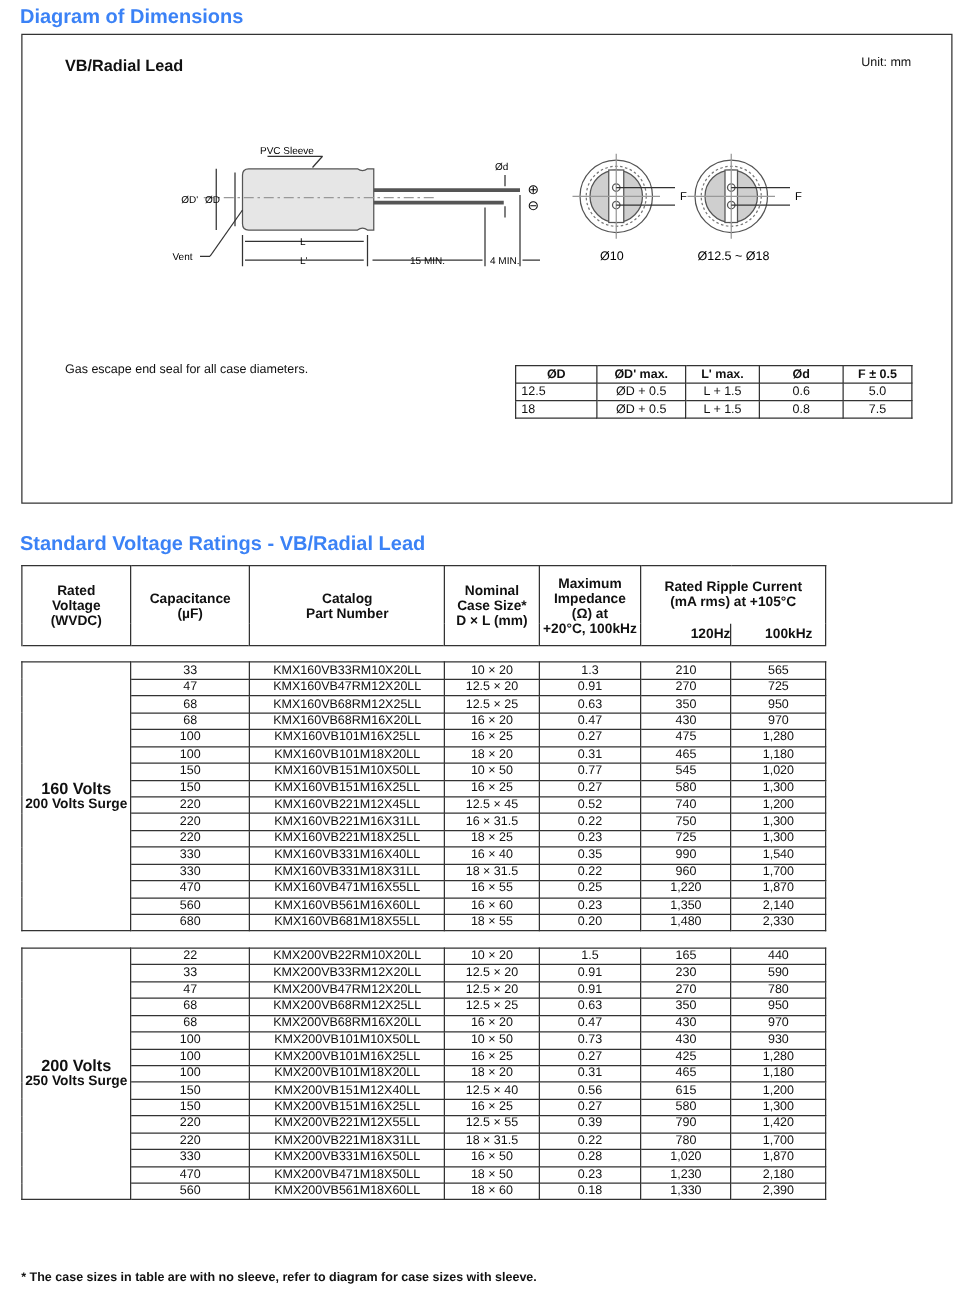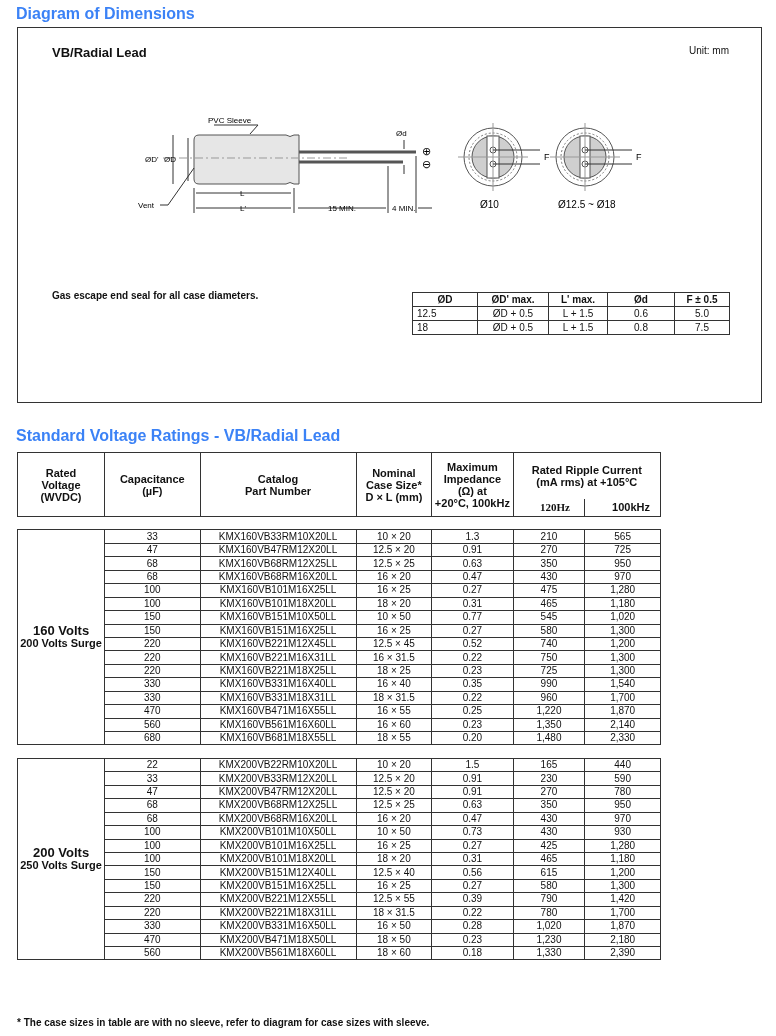--- a/index.html
+++ b/index.html
@@ -6,21 +6,21 @@
   body { width: 776px; height: 1036px; position: relative; overflow: hidden;
          font-family: "Liberation Sans", sans-serif; color: #111; }
   .sec-title { position: absolute; left: 16px; font-size: 16px; font-weight: bold; color: #3b82f6; }
   #t1 { top: 5px; }
   #t2 { top: 427px; }
   .diagram-box { position: absolute; left: 17px; top: 27px; width: 745px; height: 376px;
                  border: 1px solid #333; box-sizing: border-box; }
   .vb-title { position: absolute; left: 34px; top: 17px; font-size: 13px; font-weight: bold; }
   .unit { position: absolute; right: 32px; top: 17px; font-size: 10px; }
   .note { position: absolute; left: 34px; font-size: 10px; line-height: 12px; }
-  #note1 { top: 262px; font-weight: bold; }
+  #note1 { top: 262px; }
   #note2 { top: 294px; width: 320px; }
   svg text { font-family: "Liberation Sans", sans-serif; }
   table.dim { position: absolute; left: 394px; top: 264px; border-collapse: collapse; font-size: 10px; }
   table.dim th, table.dim td { border: 1px solid #333; height: 13px; padding: 0 4px; }
   table.dim th { font-weight: bold; text-align: center; }
   table.dim td { text-align: center; }
   table.dim td:first-child { text-align: left; }
 
   table.rating { position: absolute; left: 17px; top: 452px; border-collapse: collapse;
                  width: 644px; font-size: 10px; }
@@ -156,21 +156,21 @@
   <thead>
     <tr class="hdr-row" style="height:46px">
       <th rowspan="2" id="h-rv">Rated<br>Voltage<br>(WVDC)</th>
       <th rowspan="2" id="h-cap">Capacitance<br>(µF)</th>
       <th rowspan="2" id="h-pn">Catalog<br>Part Number</th>
       <th rowspan="2" id="h-cs">Nominal<br>Case Size*<br>D × L (mm)</th>
       <th rowspan="2" id="h-imp">Maximum<br>Impedance<br>(Ω) at<br>+20°C, 100kHz</th>
       <th colspan="2" id="h-rip" style="border-top:1px solid #333">Rated Ripple Current<br>(mA rms) at +105°C</th>
     </tr>
     <tr style="height:18px">
-      <th style="text-align:center;padding-left:12px;font-family:Liberation Serif, serif;">120Hz</th>
+      <th style="text-align:right;padding-left:12px;">120Hz</th>
       <th style="text-align:right;padding-right:10px;">100kHz</th>
     </tr>
     <tr>
         <th colspan="7" style="border:none;border-top:1px solid #333;height:0"></th>
       </tr>
   </thead>
   <tbody id="ratings-body">
       <tr class="gap">
         <td colspan="7"></td>
       </tr>

